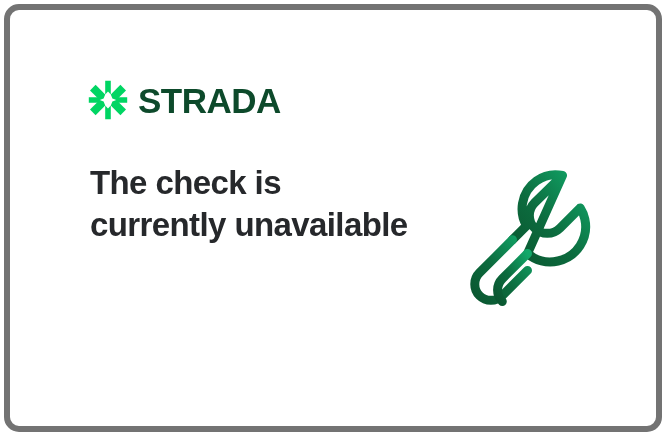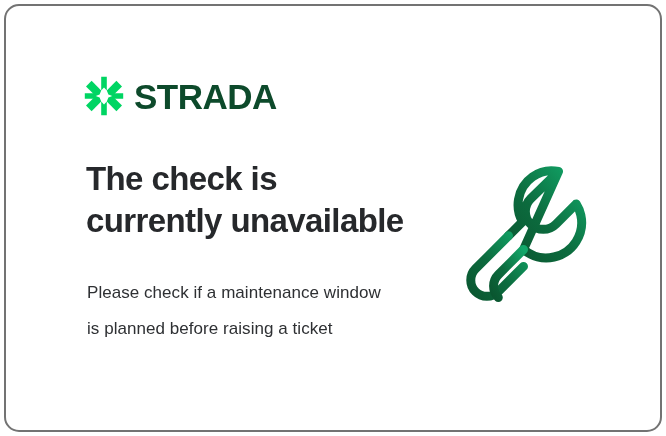--- a/index.html
+++ b/index.html
@@ -22,21 +22,21 @@
   }
 
   
   .card {
     position: absolute;
     left: 4px;
     top: 4px;
     width: 658px;
     height: 428px;
     background: #ffffff;
-    border: 2px solid #737373;
+    border: 6px solid #737373;
     border-radius: 15px;
   }
 
   
   .brand {
     position: absolute;
     left: 78px;
     top: 70px;
     display: flex;
     align-items: center;
@@ -117,21 +117,20 @@
             <path d="M87 6 L63 30 L67 40 L77 44 L101 20 Z" transform="translate(-6 6)"></path>
             <path d="M13 94 L37 70 L33 60 L23 56 L-1 80 Z" transform="translate(6 -6)"></path>
           </g>
         </svg>
       </span>
       <span class="brand-word">STRADA</span>
     </div>
 
     <h1 class="headline">The check is currently unavailable</h1>
 
-    <p class="body-copy">Please check if a maintenance window is planned before raising a ticket</p>
 
     <div class="wrench">
       <svg viewBox="0 0 160 160" xmlns="http://www.w3.org/2000/svg" aria-hidden="true">
         <defs>
           <linearGradient id="wrenchGrad" x1="0" y1="1" x2="1" y2="0">
             <stop offset="0%" stop-color="#0a5630"></stop>
             <stop offset="45%" stop-color="#0c6b3e"></stop>
             <stop offset="100%" stop-color="#12a86a"></stop>
           </linearGradient>
         </defs>

